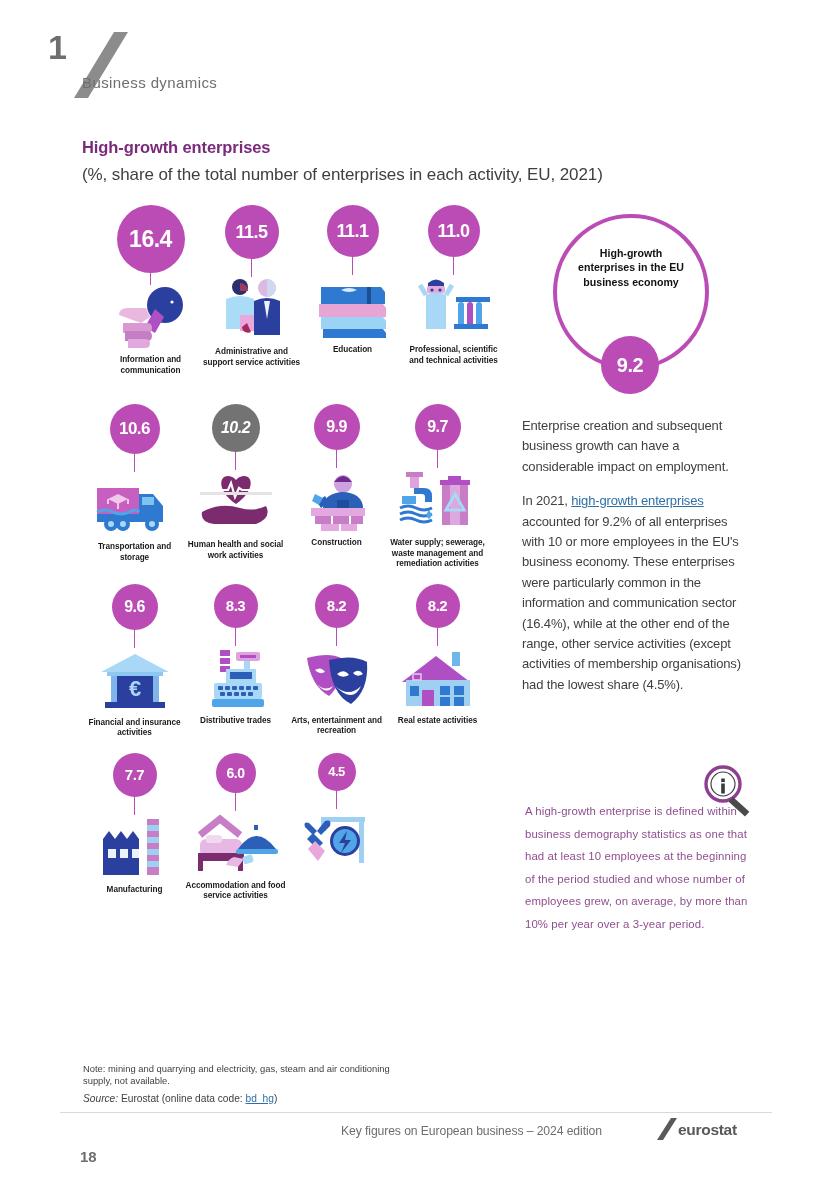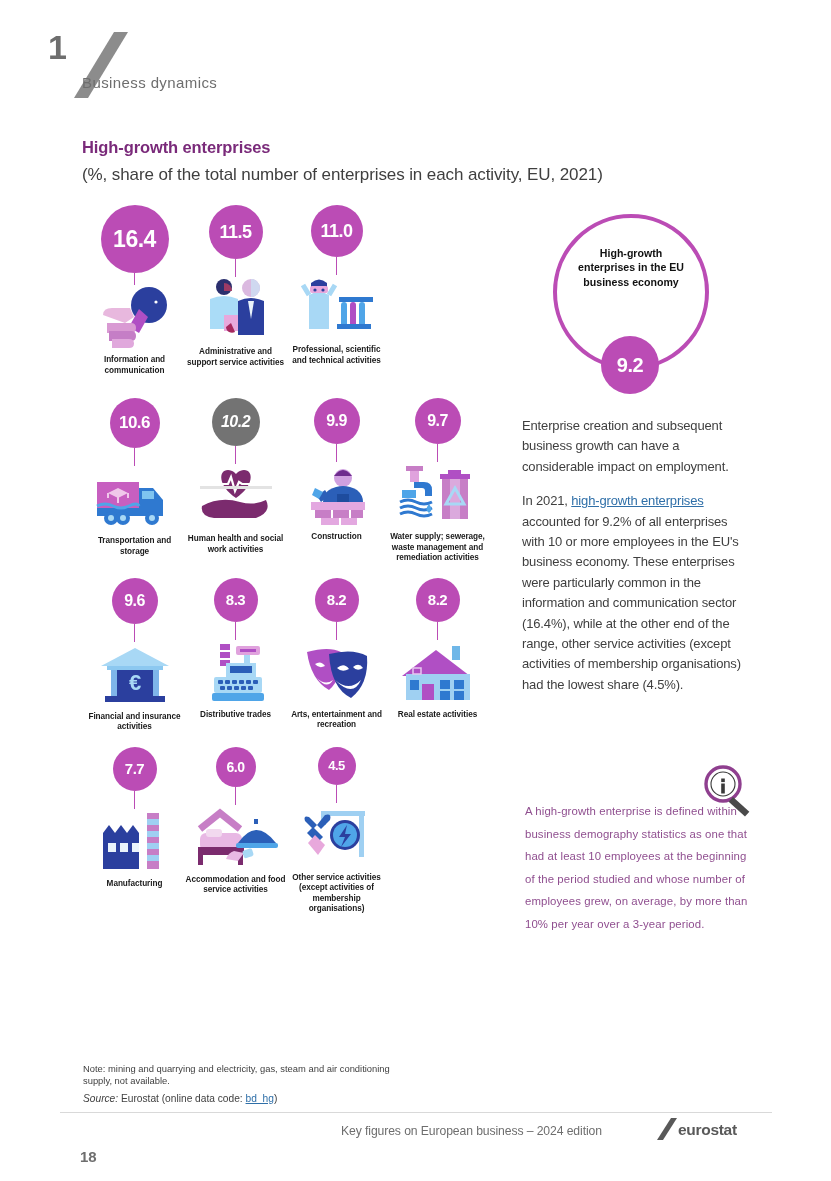--- a/index.html
+++ b/index.html
@@ -135,21 +135,21 @@
   <svg id="chapter-slash" viewBox="0 0 54 66">
     <polygon points="40,0 54,0 14,66 0,66" fill="#8c8c8c"></polygon>
   </svg>
   <div id="chapter-title">Business dynamics</div>
 </div>
 
 <div id="section-title">High-growth enterprises</div>
 <div id="section-subtitle">(%, share of the total number of enterprises in each activity, EU, 2021)</div>
 
 <div id="icon-grid">
-    <div class="grid-row" style="margin-bottom: 22px;">
+    <div class="grid-row" style="margin-bottom: 28px; justify-content: flex-end;">
       <div class="cell">
         <div class="bubble-wrap">
           <div class="bubble" style="width: 68px; height: 68px; font-size: 23px; background: rgb(187, 76, 181);">16.4</div>
           <div class="stem" style="height: 12px; background: rgb(187, 76, 181);"></div>
         </div>
         <div class="icon-box">
           <svg viewBox="0 0 84 68">
    <circle cx="56" cy="22" r="18" fill="#2b3f9e"></circle>
    <circle cx="63" cy="19" r="1.6" fill="#fff"></circle>
    <path d="M46 26 L36 44 L46 50 L55 34 Z" fill="#b04fc4"></path>
@@ -173,20 +173,37 @@
    <path d="M16 24 q14 -6 28 0 v30 h-28 z" fill="#aadcf7"></path>
    <circle cx="57" cy="13" r="9" fill="#dbb9e0"></circle>
    <path d="M57 4 a9 9 0 0 1 0 18 z" fill="#cfd8f0"></path>
    <path d="M44 26 q13 -6 26 0 v34 h-26 z" fill="#2b3f9e"></path>
    <path d="M54 26 l3 18 3 -18 z" fill="#eaf3fb"></path>
    <path d="M30 40 h14 v16 h-14 z" fill="#e8a8dc"></path>
    <path d="M32 52 a6 6 0 0 0 9 5 l-4 -9 z" fill="#a6285e"></path>
  </svg>
         </div>
         <div class="cell-label">Administrative and support service activities</div>
+      </div>
+      <div class="cell">
+        <div class="bubble-wrap">
+          <div class="bubble" style="width: 52px; height: 52px; font-size: 18px; background: rgb(187, 76, 181);">11.1</div>
+          <div class="stem" style="height: 18px; background: rgb(187, 76, 181);"></div>
+        </div>
+        <div class="icon-box">
+          <svg viewBox="0 0 84 68">
+   <path d="M10 14 h60 l4 5 v12 h-64 z" fill="#2f79d0"></path>
+   <path d="M30 17 q8 -4 16 0 q-8 4 -16 0z" fill="#d9ecfb"></path>
+   <rect x="56" y="14" width="4" height="17" fill="#1b4f96"></rect>
+   <path d="M8 31 h64 l3 4 v9 h-67 z" fill="#e7a5d6"></path>
+   <path d="M10 44 h62 l3 4 v8 h-65 z" fill="#9bd3f4"></path>
+   <path d="M12 56 h60 l3 4 v5 h-63 z" fill="#2f79d0"></path>
+ </svg>
+        </div>
+        <div class="cell-label">Education</div>
       </div>
       <div class="cell">
         <div class="bubble-wrap">
           <div class="bubble" style="width: 52px; height: 52px; font-size: 18px; background: rgb(187, 76, 181);">11.0</div>
           <div class="stem" style="height: 18px; background: rgb(187, 76, 181);"></div>
         </div>
         <div class="icon-box">
           <svg viewBox="0 0 84 68">
    <path d="M14 22 q10 -6 20 0 v34 h-20 z" fill="#a8d8f5"></path>
    <path d="M16 10 q8 -7 16 0 v4 h-16z" fill="#2b3f9e"></path>
@@ -448,21 +465,20 @@
    <rect x="26" y="10" width="5" height="14" fill="#9fd0f2"></rect>
    <circle cx="50" cy="34" r="15" fill="#2b3f9e"></circle>
    <circle cx="50" cy="34" r="12" fill="#4fa5e8"></circle>
    <path d="M52 24 l-8 12 h6 l-4 10 10 -13 h-6z" fill="#2b3f9e"></path>
    <path d="M14 16 l8 8 -4 4 -8 -8 q-2 -6 4 -4z" fill="#2b5fb8"></path>
    <path d="M30 14 l-8 10 4 4 9 -9 q2 -7 -5 -5z" fill="#2b5fb8"></path>
    <path d="M18 26 l10 10 -6 6 -10 -10z" fill="#2b5fb8"></path>
    <path d="M20 34 l10 10 -7 10 -10 -12z" fill="#e8a8dc"></path>
  </svg>
         </div>
-        <div class="cell-label">Other service activities (except activities of membership organisations)</div>
       </div>
     </div>
   </div>
 
 <div id="eu-circle">
   <div id="eu-circle-label">High-growth enterprises in the EU business economy</div>
 </div>
 <div id="eu-value-bubble">9.2</div>
 
 <div id="body-text">

